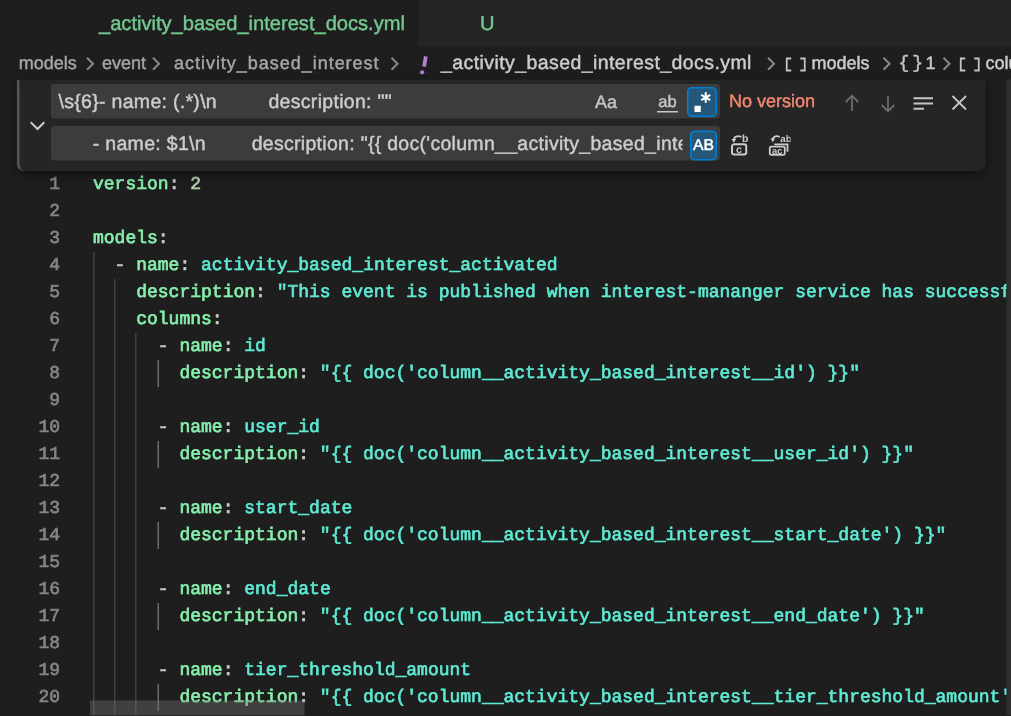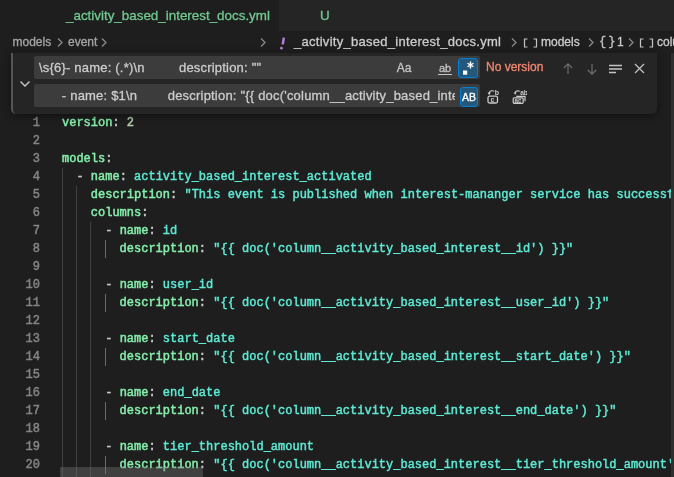--- a/index.html
+++ b/index.html
@@ -62,20 +62,21 @@
 
 <div class="abs" id="crumbs">
   <span style="left:12.5px;">models</span>
   <svg style="left:56px; top:7px;" width="8" height="9" viewBox="0 0 8 9">
       <path d="M2 0.5 L6 4.5 L2 8.5" stroke="#8a8a8a" stroke-width="1.3" fill="none"></path>
     </svg>
   <span style="left:68px;">event</span>
   <svg style="left:100px; top:7px;" width="8" height="9" viewBox="0 0 8 9">
       <path d="M2 0.5 L6 4.5 L2 8.5" stroke="#8a8a8a" stroke-width="1.3" fill="none"></path>
     </svg>
+  <span style="left:116px; letter-spacing:0.65px;">activity_based_interest</span>
   <svg style="left:259px; top:7px;" width="8" height="9" viewBox="0 0 8 9">
       <path d="M2 0.5 L6 4.5 L2 8.5" stroke="#8a8a8a" stroke-width="1.3" fill="none"></path>
     </svg>
   <svg style="left:277.5px; top:5.5px;" width="8" height="13" viewBox="0 0 8 13">
       <path d="M5.9 0.6 L4.7 7.4" stroke="#b180d7" stroke-width="2.5" fill="none"></path>
       <circle cx="3.4" cy="11.2" r="1.4" fill="#b180d7"></circle>
     </svg>
   <span class="file" style="left:294px; font-size:13px; letter-spacing:0.28px;">_activity_based_interest_docs.yml</span>
   <svg style="left:510px; top:7px;" width="8" height="9" viewBox="0 0 8 9">
       <path d="M2 0.5 L6 4.5 L2 8.5" stroke="#8a8a8a" stroke-width="1.3" fill="none"></path>

